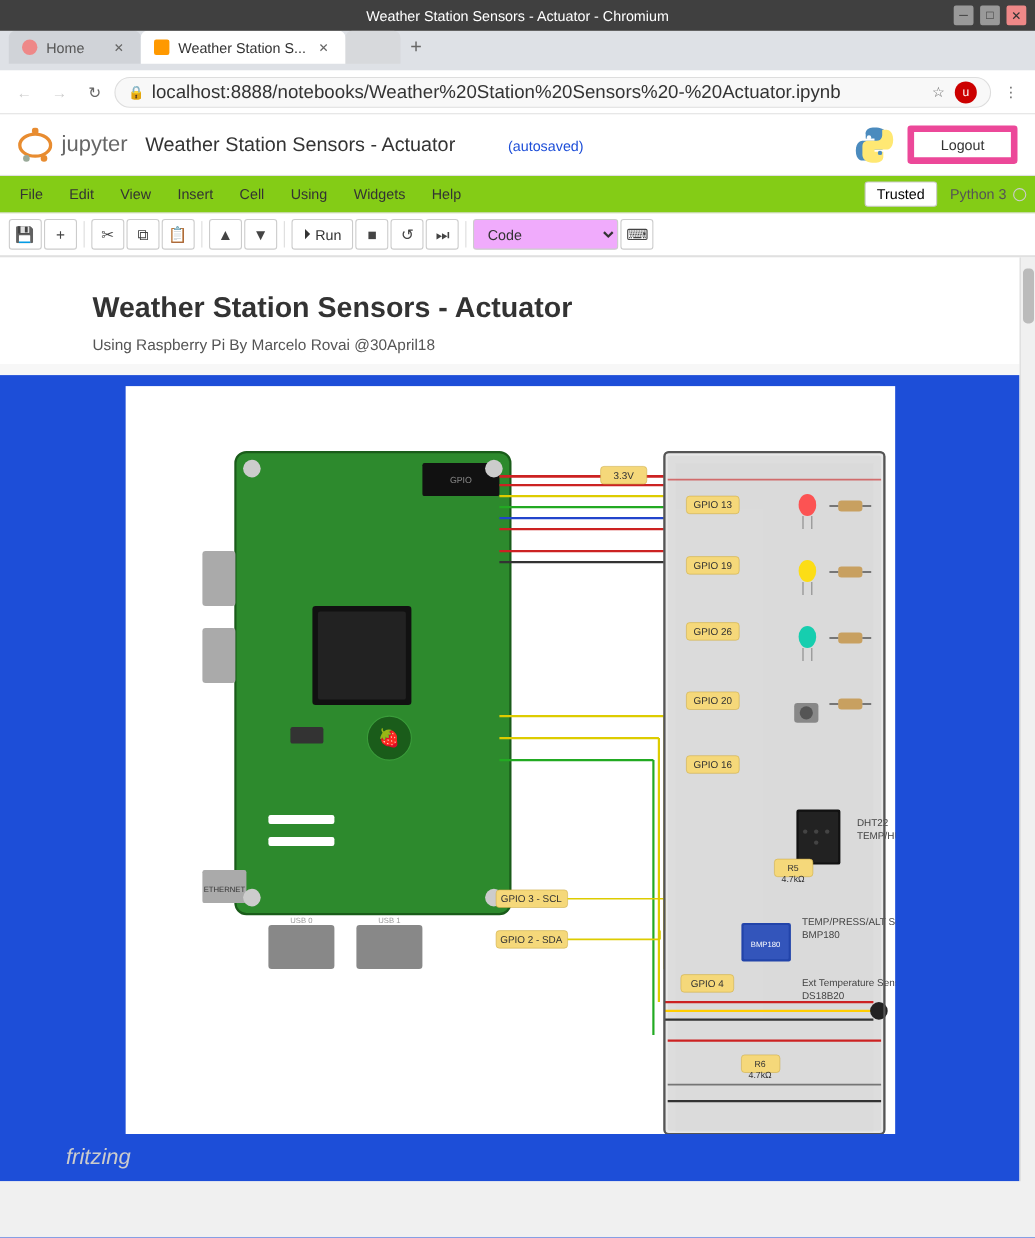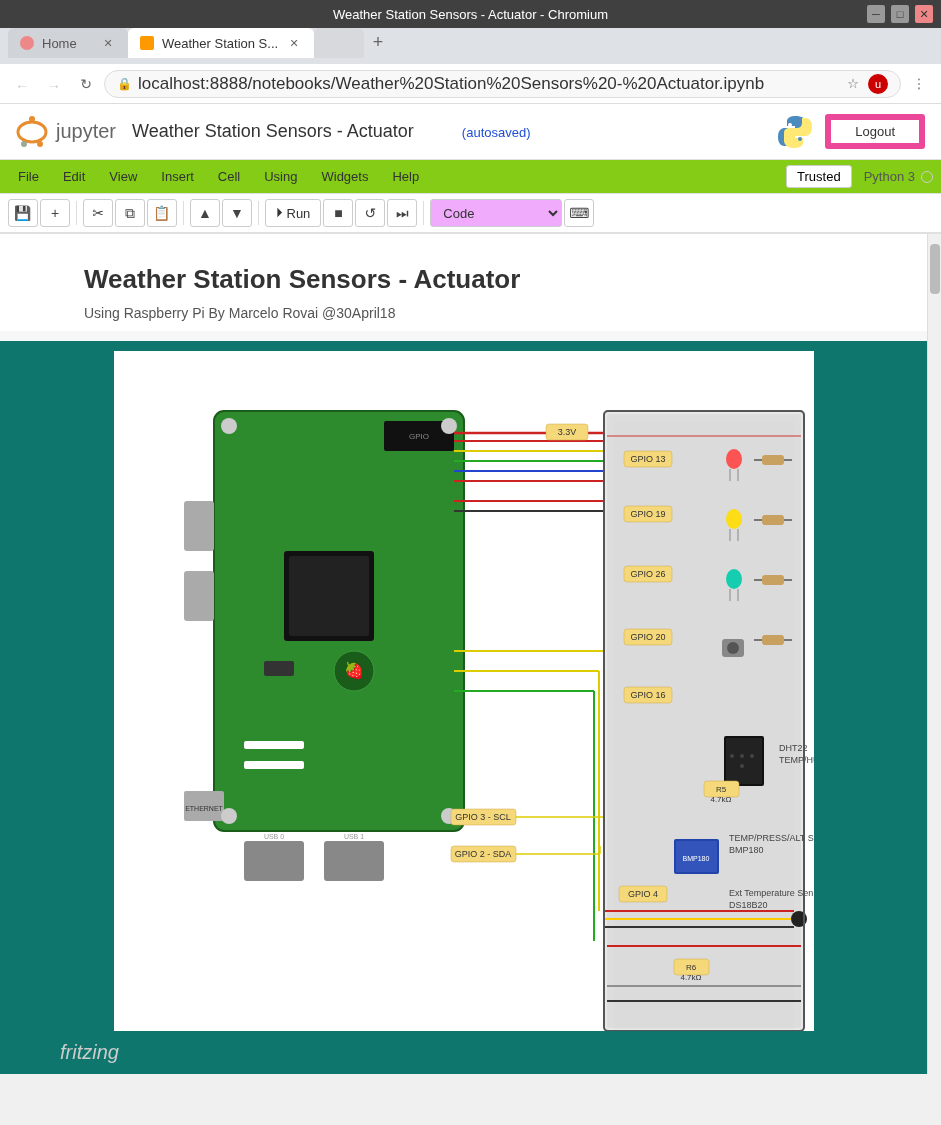--- a/index.html
+++ b/index.html
@@ -246,21 +246,21 @@
       font-size: 26px;
       font-weight: bold;
       color: #333;
       margin-bottom: 10px;
     }
     .notebook-subtitle {
       font-size: 14px;
       color: #555;
     }
     .diagram-cell {
-      background: #0f766e;
+      background: #1d4ed8;
       padding: 10px 20px;
       margin-top: 10px;
     }
 
     
     .content-wrapper {
       display: flex;
     }
     .notebook-area {
       flex: 1;

